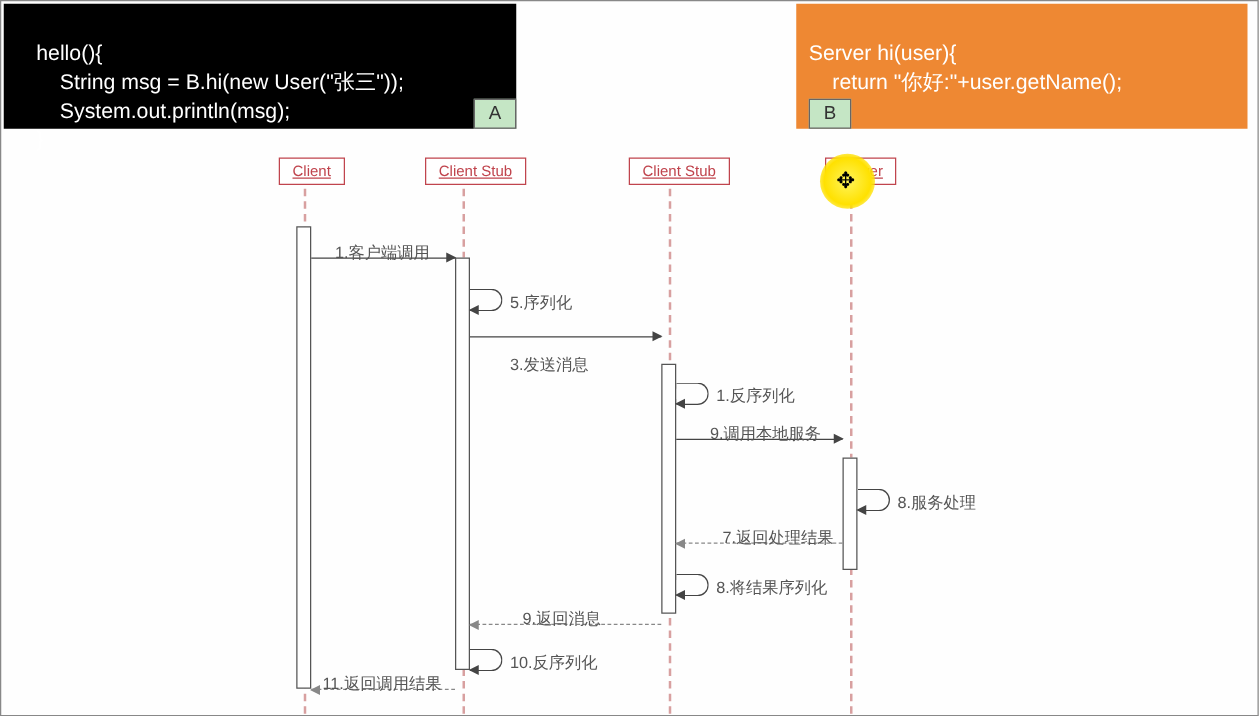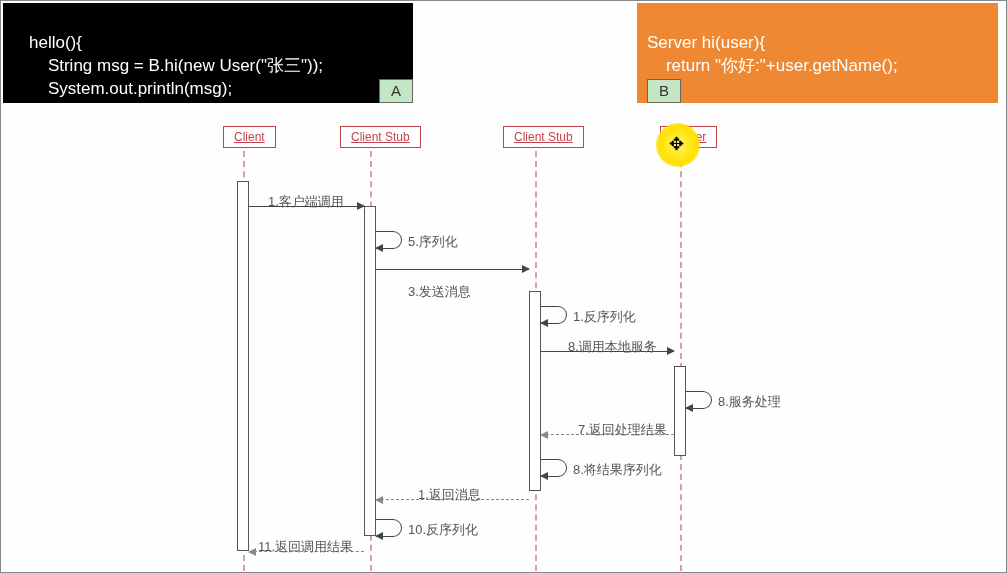--- a/index.html
+++ b/index.html
@@ -80,41 +80,41 @@
     <div class="msg" style="left:225px;top:145px;margin-top:27px;">3.发送消息</div>
 
     <div class="selfloop" style="left:358px;top:195px;">
         <div class="lh"></div>
       </div>
     <div class="msg" style="left:390px;top:197px;">1.反序列化</div>
 
     <div class="arrow right" style="left:358px;top:240px;width:133px;">
         <div class="head"></div>
       </div>
-    <div class="msg" style="left:385px;top:227px;">8.调用本地服务</div>
+    <div class="msg" style="left:385px;top:227px;">9.调用本地服务</div>
 
     <div class="selfloop" style="left:503px;top:280px;">
         <div class="lh"></div>
       </div>
     <div class="msg" style="left:535px;top:282px;">8.服务处理</div>
 
     <div class="arrow dash left" style="left:358px;top:323px;width:133px;">
         <div class="head"></div>
       </div>
     <div class="msg" style="left:395px;top:310px;">7.返回处理结果</div>
 
     <div class="selfloop" style="left:358px;top:348px;">
         <div class="lh"></div>
       </div>
     <div class="msg" style="left:390px;top:350px;">8.将结果序列化</div>
 
     <div class="arrow dash left" style="left:193px;top:388px;width:153px;">
         <div class="head"></div>
       </div>
-    <div class="msg" style="left:235px;top:375px;">1.返回消息</div>
+    <div class="msg" style="left:235px;top:375px;">9.返回消息</div>
 
     <div class="selfloop" style="left:193px;top:408px;">
         <div class="lh"></div>
       </div>
     <div class="msg" style="left:225px;top:410px;">10.反序列化</div>
 
     <div class="arrow dash left" style="left:66px;top:440px;width:115px;">
         <div class="head"></div>
       </div>
     <div class="msg" style="left:75px;top:427px;">11.返回调用结果</div>

